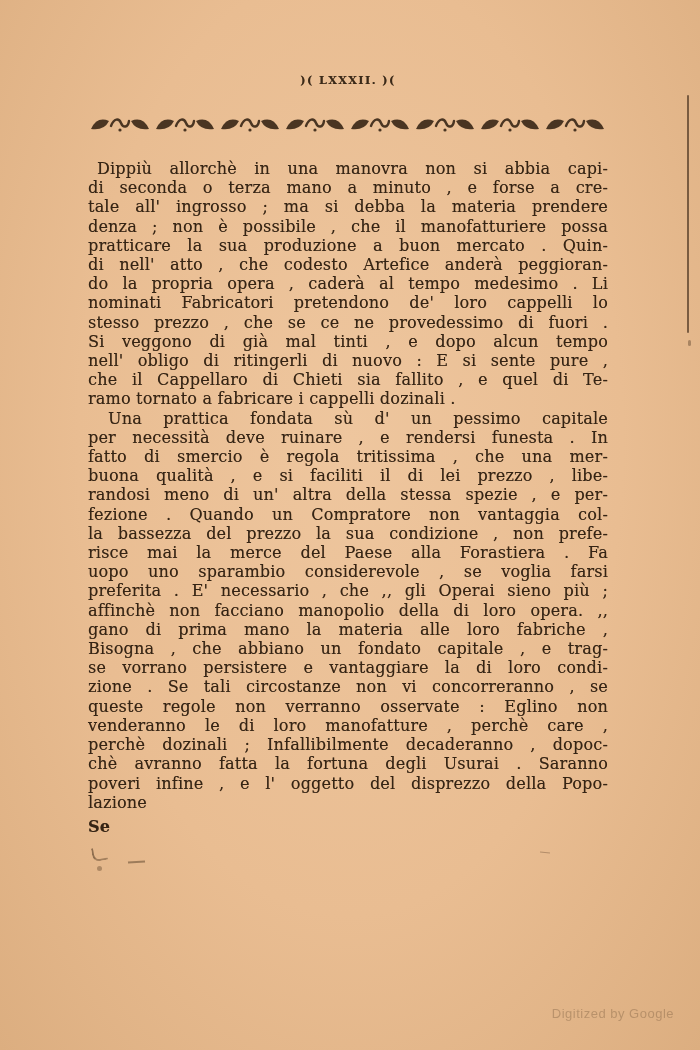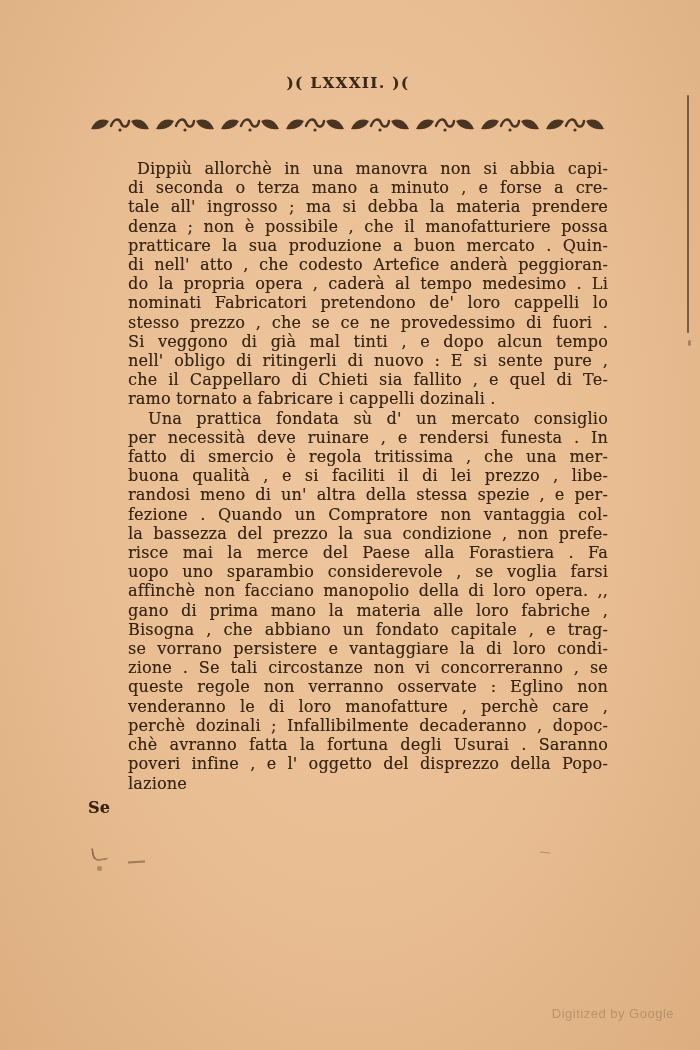--- a/index.html
+++ b/index.html
@@ -7,36 +7,35 @@
   body{
     width:700px;height:1050px;overflow:hidden;
     font-family:"DejaVu Serif", serif;
   }
   .page{
     position:relative;width:700px;height:1050px;
     background:radial-gradient(ellipse at 50% 42%, #eec69e 0%, #e9bd92 55%, #dcae80 100%);
   }
   .folio{
     position:absolute;top:74px;left:88px;width:520px;
-    text-align:center;font-size:15px;letter-spacing:1.5px;
+    text-align:center;font-size:11px;letter-spacing:1.5px;
     color:#3a2918;font-weight:bold;
     text-shadow:0.2px 0.3px 0.4px rgba(50,32,16,.5);
   }
   .ornament{position:absolute;top:112px;left:88px;width:520px;height:24px;}
   .ornament svg{display:block;}
   .text-block{
     position:absolute;top:159px;left:88px;width:520px;
     font-size:16px;line-height:19.2px;color:#352414;
     letter-spacing:0.2px;
     text-shadow:0.2px 0.3px 0.35px rgba(50,32,16,.45);
   }
   .line{
     text-align:justify;text-align-last:justify;
     white-space:normal;
-    margin-left:40px;
   }
   .line.last{text-align-last:left;}
   .para:nth-child(1) .line.first{text-indent:9px;}
   .para:nth-child(2) .line.first{text-indent:20px;}
   .catchword-line{
     margin-top:5px;text-align:left;padding-right:20px;
     font-weight:bold;
   }
   .edge-line{
     position:absolute;right:11px;top:95px;width:2.5px;height:238px;
@@ -110,29 +109,30 @@
           <div class="line">di nell' atto , che codesto Artefice anderà peggioran-</div>
           <div class="line">do la propria opera , caderà al tempo medesimo . Li</div>
           <div class="line">nominati Fabricatori pretendono de' loro cappelli lo</div>
           <div class="line">stesso prezzo , che se ce ne provedessimo di fuori .</div>
           <div class="line">Si veggono di già mal tinti , e dopo alcun tempo</div>
           <div class="line">nell' obligo di ritingerli di nuovo : E si sente pure ,</div>
           <div class="line">che il Cappellaro di Chieti sia fallito , e quel di Te-</div>
           <div class="line last">ramo tornato a fabricare i cappelli dozinali .</div>
         </div>
         <div class="para">
-          <div class="line first">Una prattica fondata sù d' un mercato consiglio</div>
+          <div class="line first">Una prattica fondata sù d' un pessimo capitale</div>
           <div class="line">per necessità deve ruinare , e rendersi funesta . In</div>
           <div class="line">fatto di smercio è regola tritissima , che una mer-</div>
           <div class="line">buona qualità , e si faciliti il di lei prezzo , libe-</div>
           <div class="line">randosi meno di un' altra della stessa spezie , e per-</div>
           <div class="line">fezione . Quando un Compratore non vantaggia col-</div>
           <div class="line">la bassezza del prezzo la sua condizione , non prefe-</div>
           <div class="line">risce mai la merce del Paese alla Forastiera . Fa</div>
           <div class="line">uopo uno sparambio considerevole , se voglia farsi</div>
+          <div class="line">preferita . E' necessario , che ,, gli Operai sieno più ;</div>
           <div class="line">affinchè non facciano manopolio della di loro opera. ,,</div>
           <div class="line">gano di prima mano la materia alle loro fabriche ,</div>
           <div class="line">Bisogna , che abbiano un fondato capitale , e trag-</div>
           <div class="line">se vorrano persistere e vantaggiare la di loro condi-</div>
           <div class="line">zione . Se tali circostanze non vi concorreranno , se</div>
           <div class="line">queste regole non verranno osservate : Eglino non</div>
           <div class="line">venderanno le di loro manofatture , perchè care ,</div>
           <div class="line">perchè dozinali ; Infallibilmente decaderanno , dopoc-</div>
           <div class="line">chè avranno fatta la fortuna degli Usurai . Saranno</div>
           <div class="line">poveri infine , e l' oggetto del disprezzo della Popo-</div>

